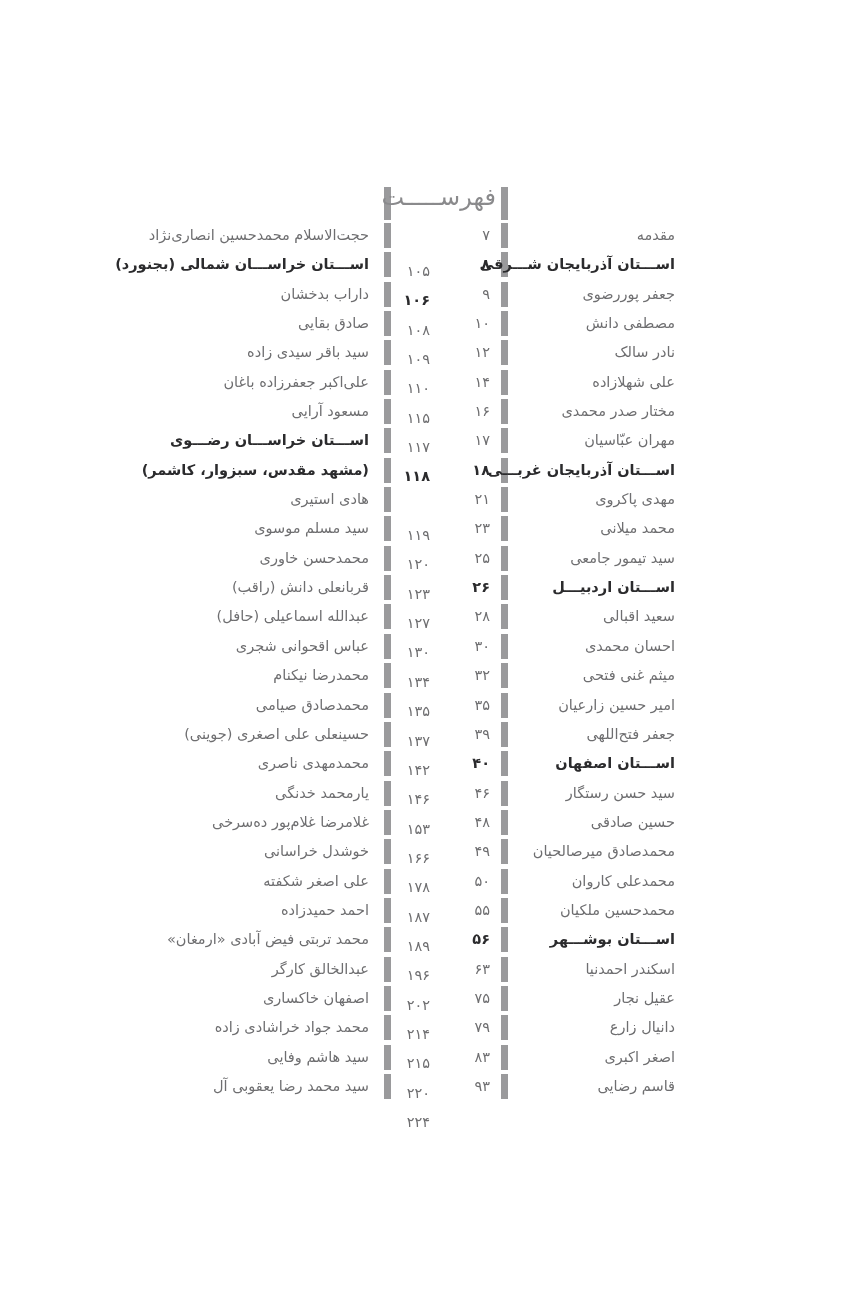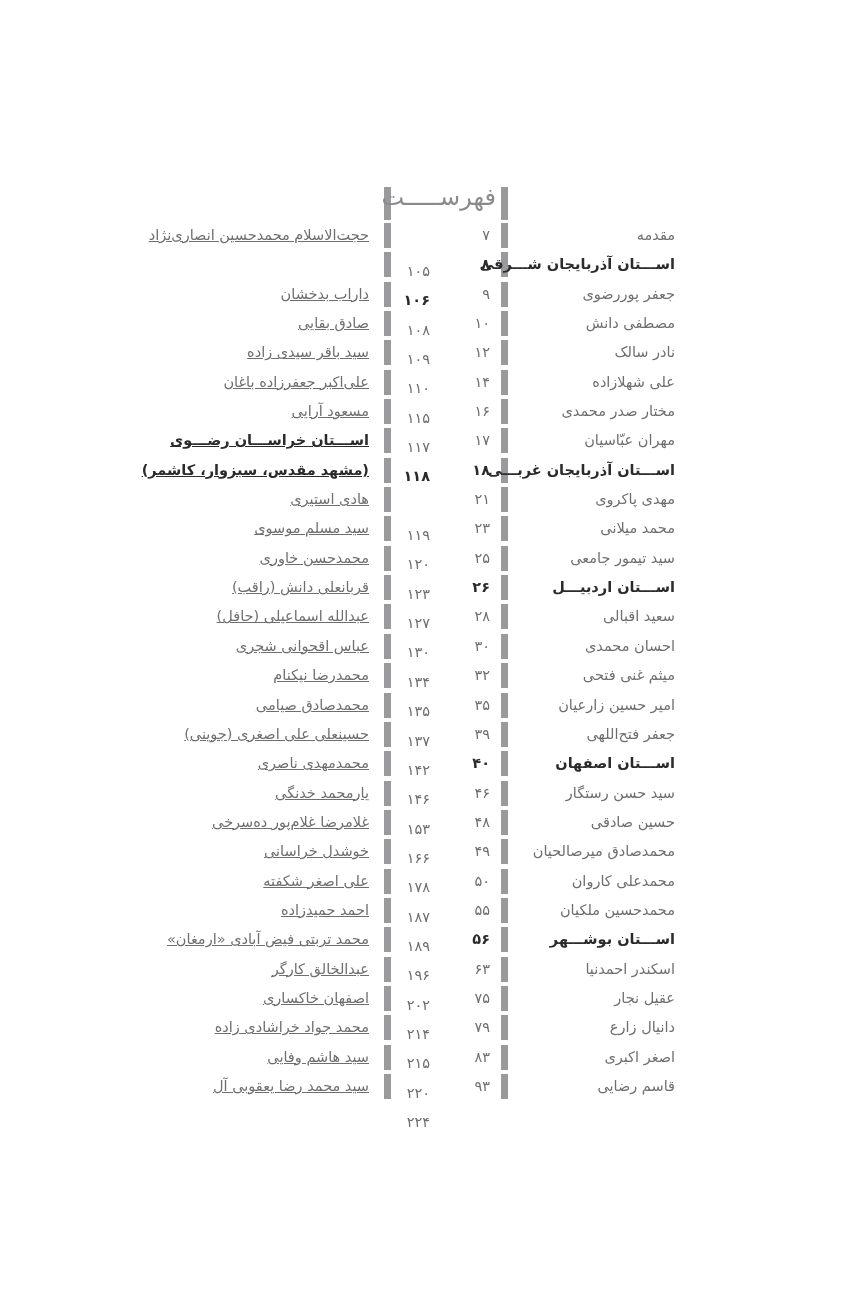--- a/index.html
+++ b/index.html
@@ -86,21 +86,20 @@
     }
     .l-page {
       right: calc(857px - 430px);
       width: 40px;
       text-align: right;
       margin-top: 36px;
     }
     .l-title {
       right: calc(857px - 369px);
       text-align: center;
-      text-decoration: underline;
     }
     .bold {
       font-weight: bold;
       color: #2b2b2d;
     }
   </style>
 </head>
 <body>
 
 <div class="page">
@@ -118,20 +117,21 @@
         <div class="cell r-page">۷</div>
         <div class="cell l-page">۱۰۵</div>
         <div class="cell l-title">حجت‌الاسلام محمدحسین انصاری‌نژاد</div>
       </div>
       <div class="row">
         <div class="bar left"></div>
         <div class="bar right"></div>
         <div class="cell r-title bold">اســـتان آذربایجان شـــرقی</div>
         <div class="cell r-page bold">۸</div>
         <div class="cell l-page bold">۱۰۶</div>
+        <div class="cell l-title bold">اســـتان خراســـان شمالی (بجنورد)</div>
       </div>
       <div class="row">
         <div class="bar left"></div>
         <div class="bar right"></div>
         <div class="cell r-title">جعفر پوررضوی</div>
         <div class="cell r-page">۹</div>
         <div class="cell l-page">۱۰۸</div>
         <div class="cell l-title">داراب بدخشان</div>
       </div>
       <div class="row">

